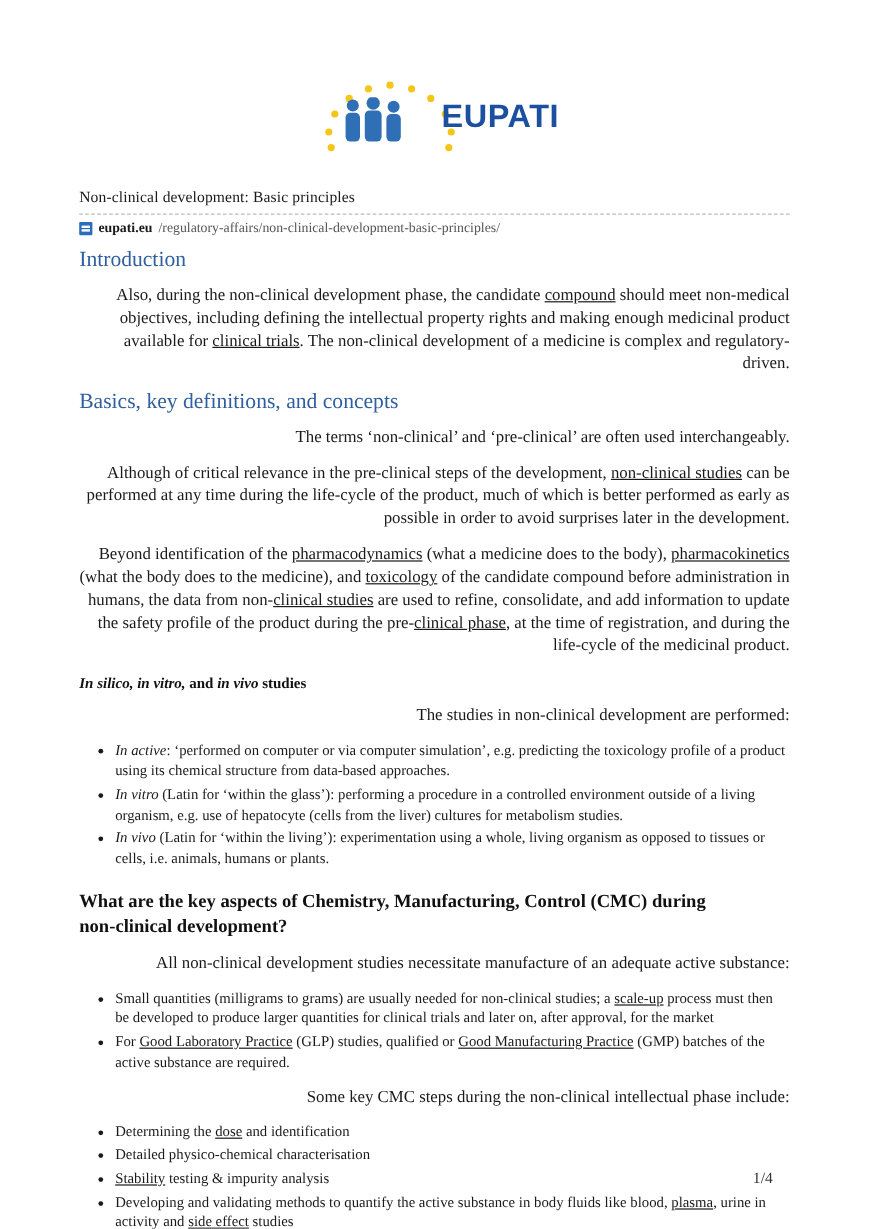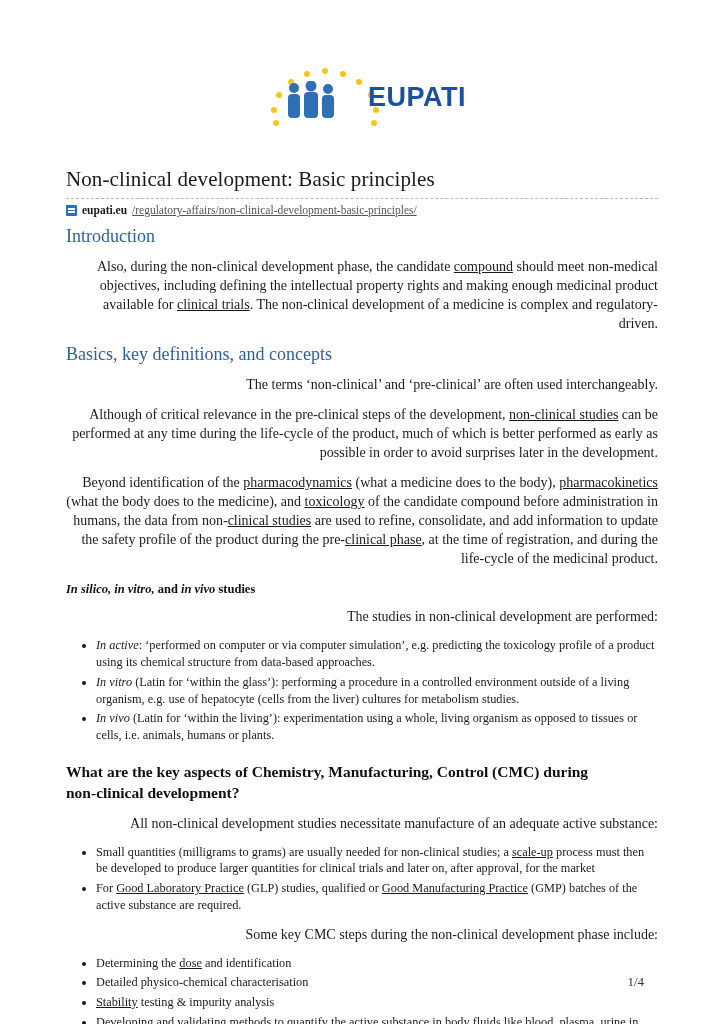--- a/index.html
+++ b/index.html
@@ -58,22 +58,22 @@
     left: 22px;
     top: 16px;
     width: 58px;
     height: 38px;
   }
 
   
   h1.doc-title {
     font-family: "Liberation Serif", serif;
     font-weight: normal;
-    font-size: 21px;
-    margin: 33px 0 6px 0;
+    font-size: 13px;
+    margin: 22px 0 6px 0;
     color: #1a1a1a;
     letter-spacing: 0.1px;
   }
   .dashed-rule {
     border: 0;
     border-top: 1px dashed #b9b9b9;
     margin: 6px 0 5px 0;
   }
   .url-line {
     font-size: 11.5px;
@@ -101,21 +101,20 @@
     background: #fff;
     box-shadow: 0 3px 0 #fff;
   }
   .url-brand {
     color: #1a1a1a;
     font-weight: bold;
     text-decoration: none;
   }
   .url-path {
     color: #555;
-    text-decoration: underline;
   }
   .date-line {
     text-align: right;
     font-size: 11.5px;
     color: #2a2a2a;
     margin-top: 14px;
     margin-bottom: 6px;
   }
 
   
@@ -243,21 +242,21 @@
   <h2 class="big">
     <span>What are the key aspects of Chemistry, Manufacturing, Control (CMC) during</span><br>
     <span>non-clinical development?</span>
   </h2>
   <p class="body">All non-clinical development studies necessitate manufacture of an adequate active substance:</p>
   <ul class="bullets">
     <li><span>Small quantities (milligrams to grams) are usually needed for non-clinical studies; a </span><span class="u">scale-up</span><span> process must then be developed to produce larger quantities for clinical trials and later on, after approval, for the market</span></li>
     <li><span>For </span><span class="u">Good Laboratory Practice</span><span> (GLP) studies, qualified or </span><span class="u">Good Manufacturing Practice</span><span> (GMP) batches of the active substance are required.</span></li>
   </ul>
 
-  <p class="body">Some key CMC steps during the non-clinical development phase include:</p>
+  <p class="body">Some key CMC steps during the non-clinical intellectual phase include:</p>
   <ul class="bullets">
     <li><span>Determining the </span><span class="u">dose</span><span> and identification</span></li>
     <li><span>Detailed physico-chemical characterisation</span></li>
     <li><span class="u">Stability</span><span> testing &amp; impurity analysis</span></li>
     <li><span>Developing and validating methods to quantify the active substance in body fluids like blood, </span><span class="u">plasma</span><span>, urine in activity and </span><span class="u">side effect</span><span> studies</span></li>
   </ul>
 
   <div class="footer">1/4</div>
 </div>
 

